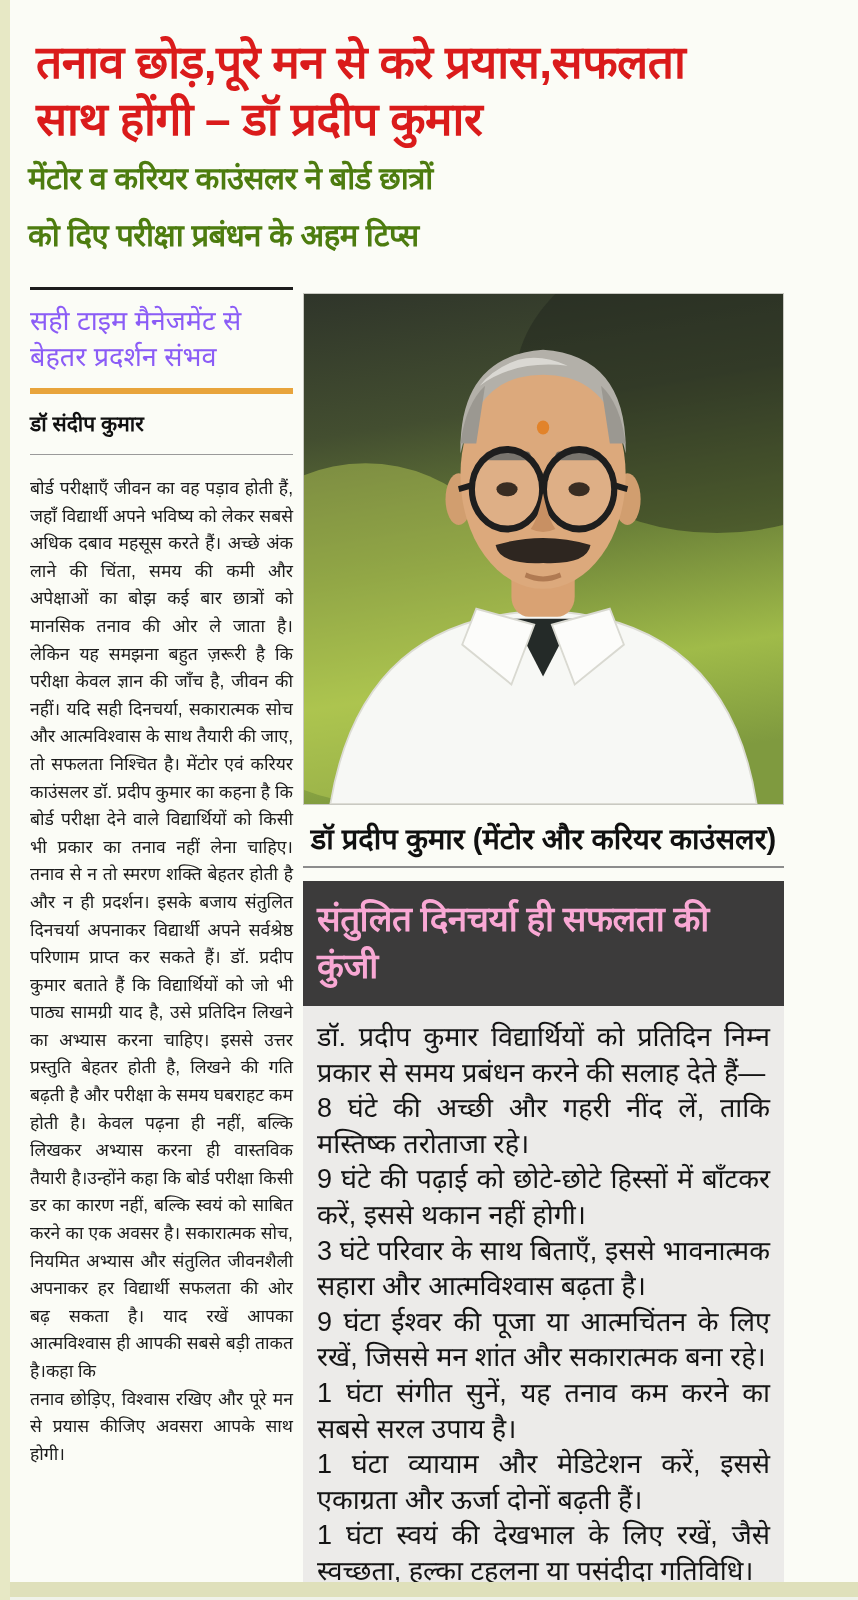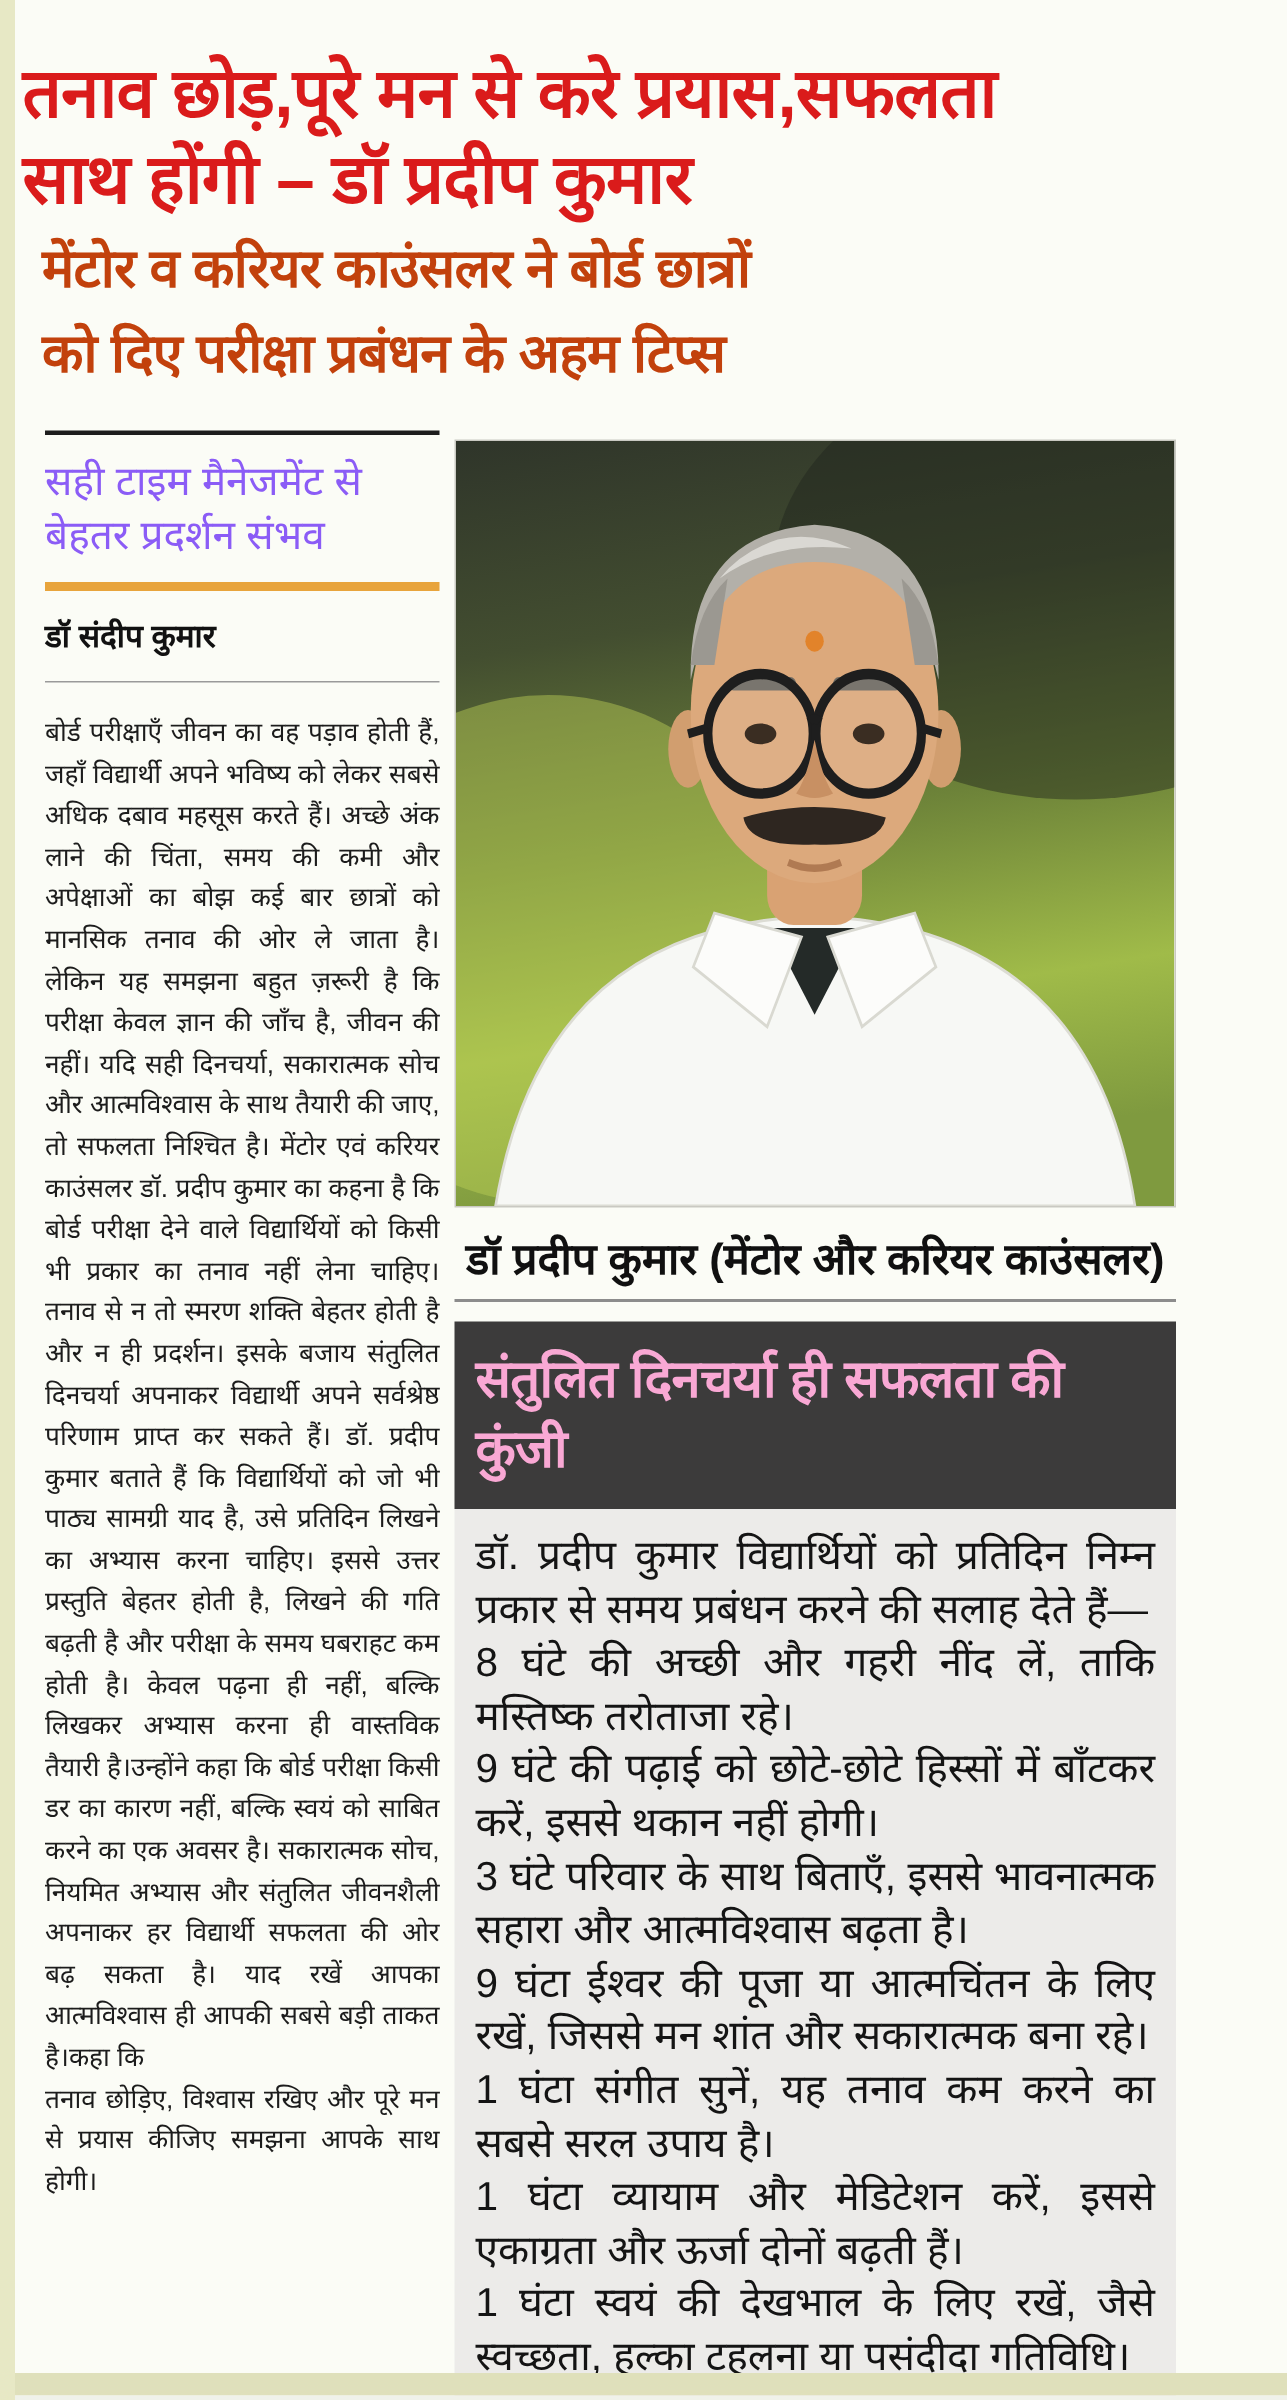--- a/index.html
+++ b/index.html
@@ -9,27 +9,27 @@
     background: #fbfcf6;
     font-family: "Liberation Sans", sans-serif;
     overflow: hidden;
     color: #161616;
   }
   .edge-left   { position:absolute; left:0; top:0; bottom:0; width:10px; background:#e7e8c5; z-index:6; }
   .edge-bottom { position:absolute; left:0; right:0; bottom:3px; height:15px; background:#dfe0bb; z-index:5; }
   .edge-bottom-lite { position:absolute; left:0; right:0; bottom:0; height:3px; background:#f0f2ea; z-index:5; }
 
   .headline {
-    position:absolute; left:15px; top:34px; width:822px;
+    position:absolute; left:36px; top:34px; width:822px;
     color:#da1b1b; font-weight:800; font-size:46px; line-height:57px;
     letter-spacing:-0.5px;
   }
   .subheadline {
     position:absolute; left:28px; top:150px; width:822px;
-    color:#c2410c; font-weight:800; font-size:36px; line-height:57px;
+    color:#4d7c0f; font-weight:800; font-size:31px; line-height:57px;
     letter-spacing:-0.5px;
   }
 
   
   .left-col { position:absolute; left:30px; top:287px; width:263px; }
   .rule-black  { height:3px; background:#1d1d1d; }
   .deck {
     margin-top:13px; font-size:27px; font-weight:400; line-height:36px; color:#8b5cf6;
   }
   .rule-orange { height:6px; margin-top:13px; }
@@ -78,21 +78,21 @@
 </h2>
 
 <div class="left-col">
   <div class="rule-black"></div>
   <div class="deck">सही टाइम मैनेजमेंट से बेहतर प्रदर्शन संभव</div>
   <div class="rule-orange" style="background: rgb(232, 164, 60);"></div>
   <div class="byline">डॉ संदीप कुमार</div>
   <div class="rule-thin"></div>
   <div class="article-body">
     <p>बोर्ड परीक्षाएँ जीवन का वह पड़ाव होती हैं, जहाँ विद्यार्थी अपने भविष्य को लेकर सबसे अधिक दबाव महसूस करते हैं। अच्छे अंक लाने की चिंता, समय की कमी और अपेक्षाओं का बोझ कई बार छात्रों को मानसिक तनाव की ओर ले जाता है। लेकिन यह समझना बहुत ज़रूरी है कि परीक्षा केवल ज्ञान की जाँच है, जीवन की नहीं। यदि सही दिनचर्या, सकारात्मक सोच और आत्मविश्वास के साथ तैयारी की जाए, तो सफलता निश्चित है। मेंटोर एवं करियर काउंसलर डॉ. प्रदीप कुमार का कहना है कि बोर्ड परीक्षा देने वाले विद्यार्थियों को किसी भी प्रकार का तनाव नहीं लेना चाहिए। तनाव से न तो स्मरण शक्ति बेहतर होती है और न ही प्रदर्शन। इसके बजाय संतुलित दिनचर्या अपनाकर विद्यार्थी अपने सर्वश्रेष्ठ परिणाम प्राप्त कर सकते हैं। डॉ. प्रदीप कुमार बताते हैं कि विद्यार्थियों को जो भी पाठ्य सामग्री याद है, उसे प्रतिदिन लिखने का अभ्यास करना चाहिए। इससे उत्तर प्रस्तुति बेहतर होती है, लिखने की गति बढ़ती है और परीक्षा के समय घबराहट कम होती है। केवल पढ़ना ही नहीं, बल्कि लिखकर अभ्यास करना ही वास्तविक तैयारी है।उन्होंने कहा कि बोर्ड परीक्षा किसी डर का कारण नहीं, बल्कि स्वयं को साबित करने का एक अवसर है। सकारात्मक सोच, नियमित अभ्यास और संतुलित जीवनशैली अपनाकर हर विद्यार्थी सफलता की ओर बढ़ सकता है। याद रखें आपका आत्मविश्वास ही आपकी सबसे बड़ी ताकत है।कहा कि</p>
-    <p>तनाव छोड़िए, विश्वास रखिए और पूरे मन से प्रयास कीजिए समझना आपके साथ होगी।</p>
+    <p>तनाव छोड़िए, विश्वास रखिए और पूरे मन से प्रयास कीजिए अवसरा आपके साथ होगी।</p>
   </div>
 </div>
 
 <div class="right-col">
   <div class="photo">
     <svg viewBox="0 0 545 512" preserveAspectRatio="none">
       <defs>
         <linearGradient id="bgGrad" x1="0" y1="0" x2="0.15" y2="1">
           <stop offset="0" stop-color="#2f352a"></stop>
           <stop offset="0.28" stop-color="#434e30"></stop>

